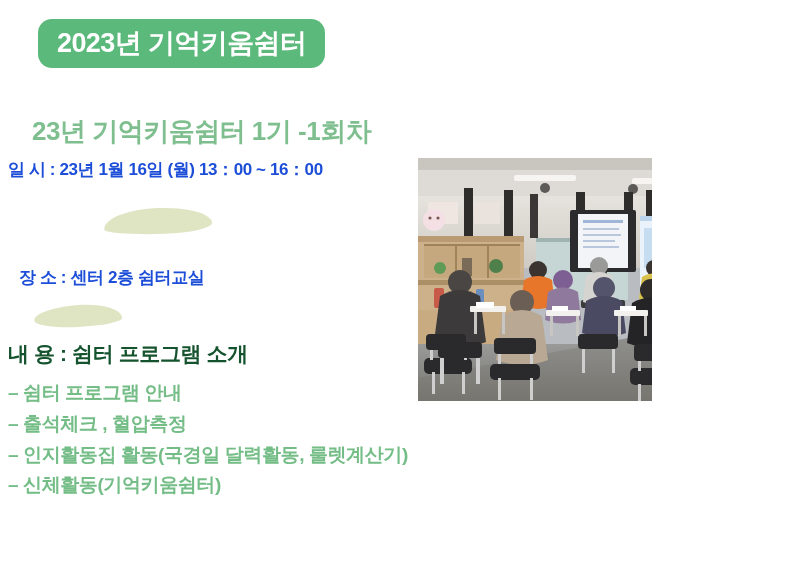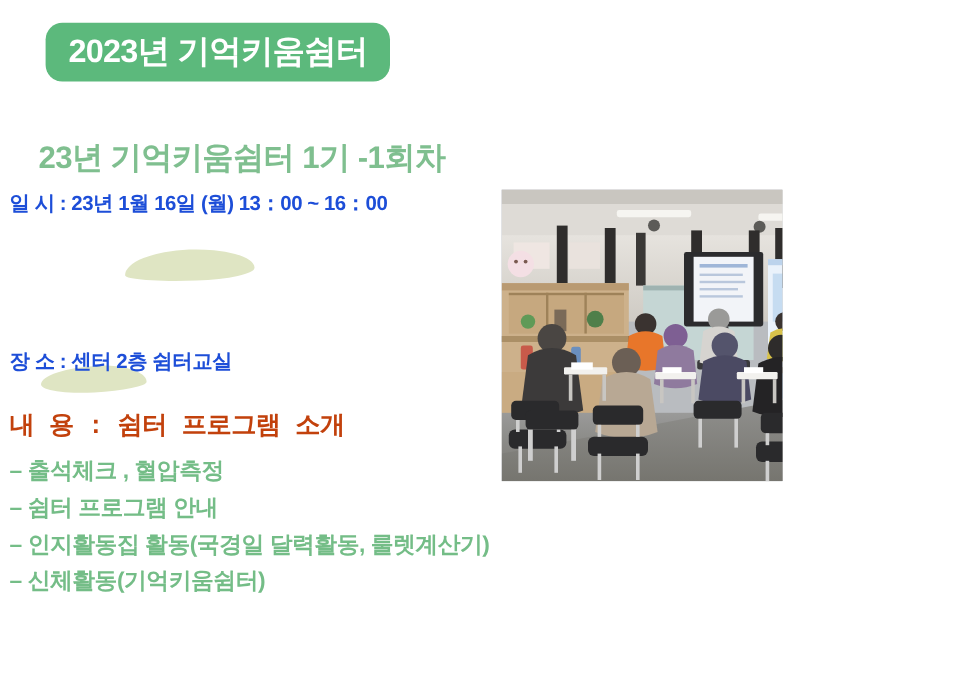--- a/index.html
+++ b/index.html
@@ -92,34 +92,33 @@
     left: 8px;
     font-size: 17px;
     font-weight: bold;
     color: #1d4ed8;
     letter-spacing: -0.4px;
     white-space: nowrap;
     z-index: 2;
   }
   #info-datetime { top: 158px; }
   #info-target   { top: 220px; }
-  #info-place    { top: 290px; }
+  #info-place    { top: 266px; margin-left: 11px; }
 
   
   #content-heading {
     position: absolute;
     left: 8px;
     top: 340px;
     font-size: 21px;
     font-weight: bold;
-    color: #c2410c;
+    color: #14532d;
     letter-spacing: -0.4px;
     white-space: nowrap;
     z-index: 2;
-    font-family: Liberation Mono, monospace;
   }
   #content-list {
     position: absolute;
     left: 8px;
     top: 378px;
     margin: 0;
     padding: 0;
     list-style: none;
     z-index: 2;
   }
@@ -159,22 +158,22 @@
   </div>
 
   <div id="subtitle">23년 기억키움쉼터 1기 -1회차</div>
 
   <div class="info-line" id="info-datetime">일 시 :  23년  1월  16일 (월) 13：00 ~ 16：00</div>
   <div class="info-line" id="info-place">장 소 : 센터 2층 쉼터교실</div>
 
   <div id="content-heading">내 용 : 쉼터 프로그램 소개</div>
 
   <ul id="content-list">
+    <li>– 쉼터 프로그램 안내</li>
     <li>– 출석체크 , 혈압측정</li>
-    <li>– 쉼터 프로그램 안내</li>
     <li>– 인지활동집 활동(국경일 달력활동, 룰렛계산기)</li>
     <li>– 신체활동(기억키움쉼터)</li>
   </ul>
 
   <div id="photo-frame">
     <svg viewBox="0 0 357 243" preserveAspectRatio="none">
       <defs>
         <linearGradient id="floorGrad" x1="0" y1="0" x2="0" y2="1">
           <stop offset="0%" stop-color="#9a9a99"></stop>
           <stop offset="100%" stop-color="#76756f"></stop>

